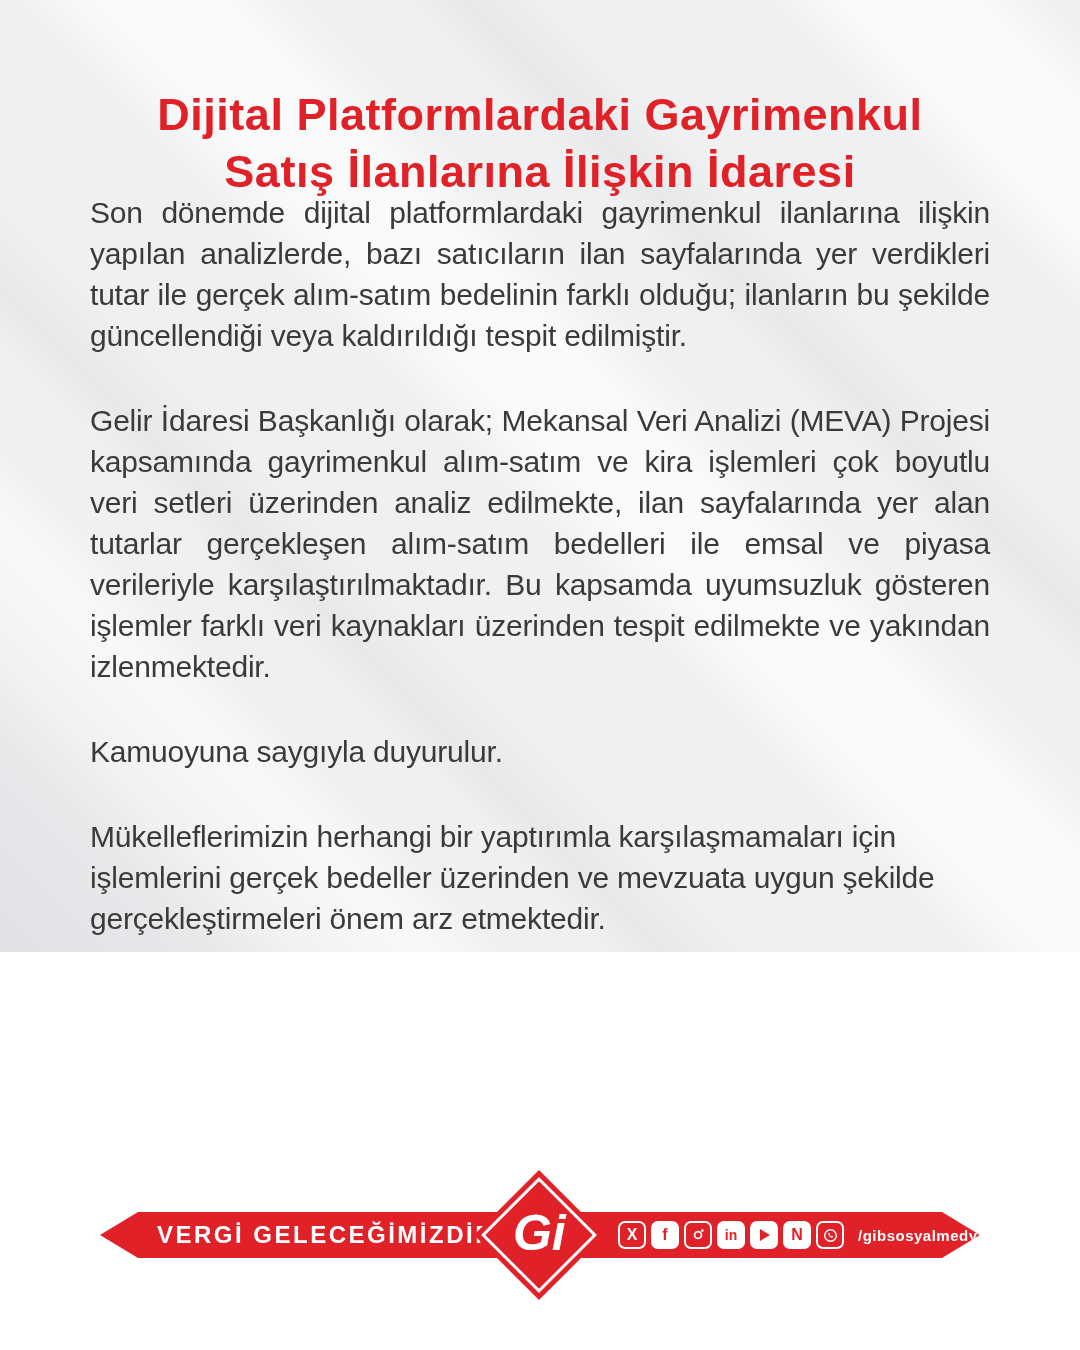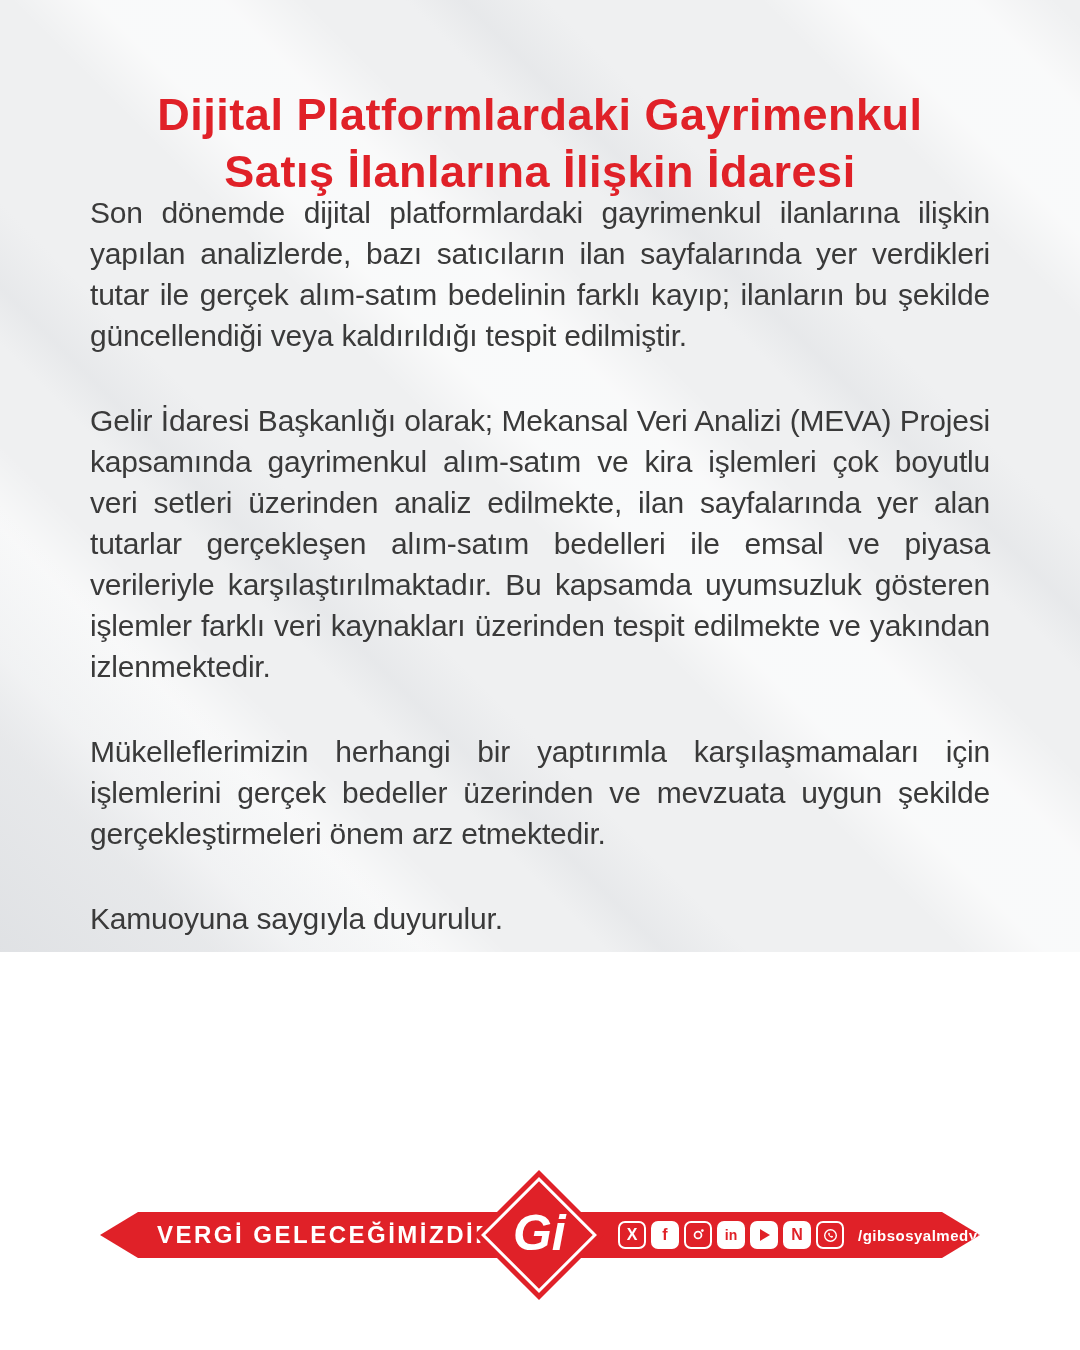--- a/index.html
+++ b/index.html
@@ -83,24 +83,24 @@
   }
 </style>
 </head>
 <body>
 
 <div class="page">
 
   <h1 class="title"><span>Dijital Platformlardaki Gayrimenkul</span><br><span>Satış İlanlarına İlişkin İdaresi</span></h1>
 
   <main class="content">
-    <p>Son dönemde dijital platformlardaki gayrimenkul ilanlarına ilişkin yapılan analizlerde, bazı satıcıların ilan sayfalarında yer verdikleri tutar ile gerçek alım-satım bedelinin farklı kayıp; ilanların bu şekilde güncellendiği veya kaldırıldığı tespit edilmiştir.</p>
+    <p>Son dönemde dijital platformlardaki gayrimenkul ilanlarına ilişkin yapılan analizlerde, bazı satıcıların ilan sayfalarında yer verdikleri tutar ile gerçek alım-satım bedelinin farklı olduğu; ilanların bu şekilde güncellendiği veya kaldırıldığı tespit edilmiştir.</p>
     <p>Gelir İdaresi Başkanlığı olarak; Mekansal Veri Analizi (MEVA) Projesi kapsamında gayrimenkul alım-satım ve kira işlemleri çok boyutlu veri setleri üzerinden analiz edilmekte, ilan sayfalarında yer alan tutarlar gerçekleşen alım-satım bedelleri ile emsal ve piyasa verileriyle karşılaştırılmaktadır. Bu kapsamda uyumsuzluk gösteren işlemler farklı veri kaynakları üzerinden tespit edilmekte ve yakından izlenmektedir.</p>
+    <p>Kamuoyuna saygıyla duyurulur.</p>
     <p>Mükelleflerimizin herhangi bir yaptırımla karşılaşmamaları için işlemlerini gerçek bedeller üzerinden ve mevzuata uygun şekilde gerçekleştirmeleri önem arz etmektedir.</p>
-    <p>Kamuoyuna saygıyla duyurulur.</p>
   </main>
 
   <footer>
     <div class="ribbon">
       <span class="slogan">VERGİ GELECEĞİMİZDİR</span>
 
       <div class="social">
         <div class="sicon outline">
           <span class="glyph">X</span>
         </div>

